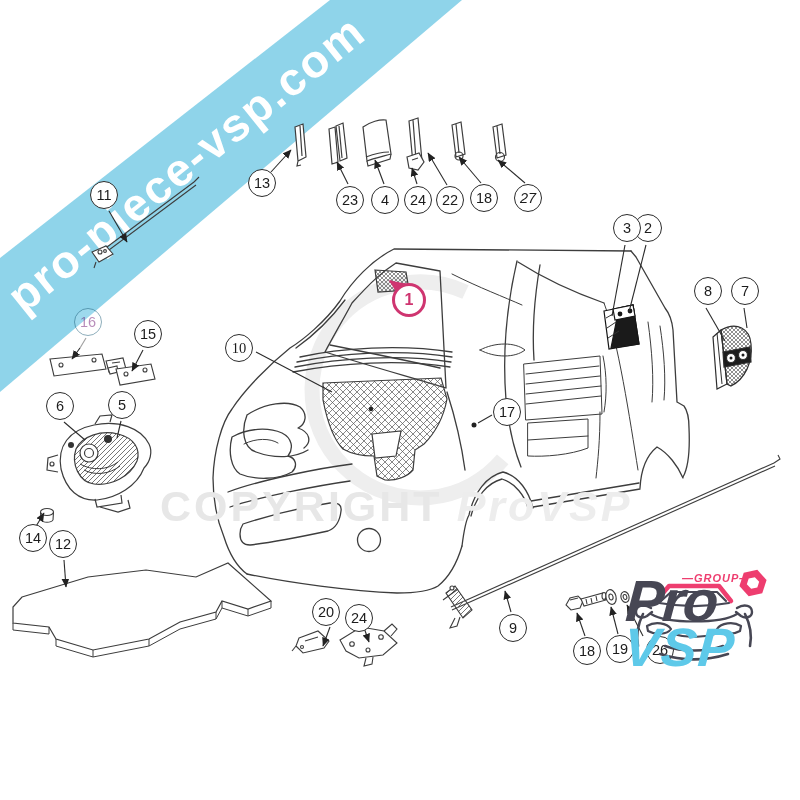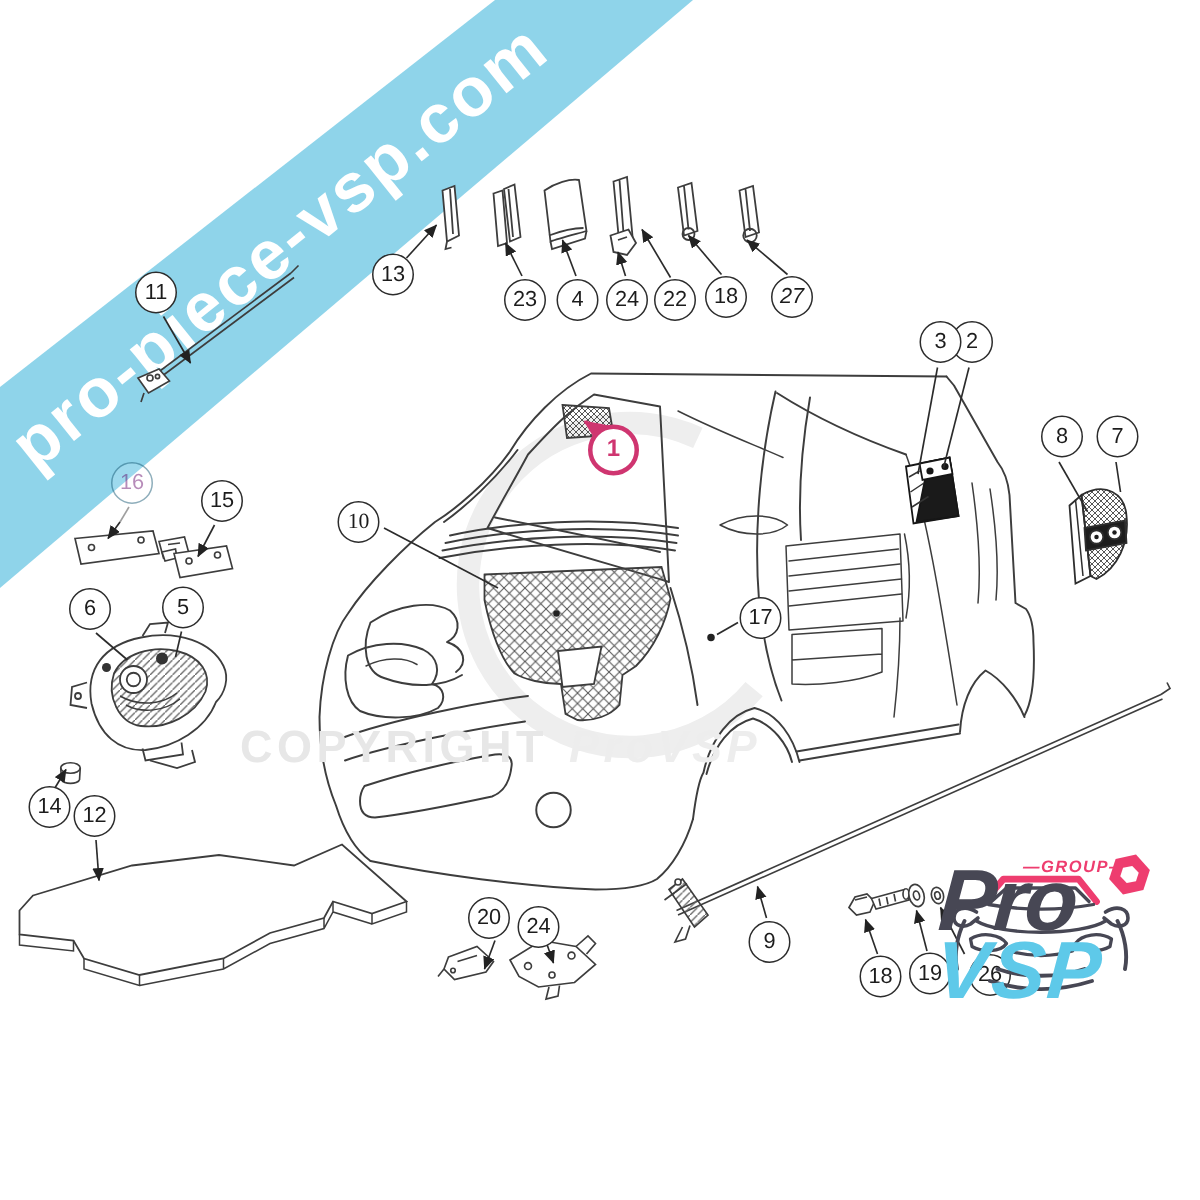--- a/index.html
+++ b/index.html
@@ -6,21 +6,21 @@
   .stage{position:relative;width:800px;height:800px;background:#ffffff;overflow:hidden;
          font-family:"Liberation Sans", sans-serif;}
   .stage svg{position:absolute;left:0;top:0;}
 
   
   .ribbon-text{font-family:"Liberation Sans", sans-serif;font-weight:bold;
                letter-spacing:2px;}
 
   
   .copyright{position:absolute;left:160px;top:482px;white-space:nowrap;
-             font-size:30px;font-weight:bold;color:#e7e7e7;letter-spacing:3px;
+             font-size:43px;font-weight:bold;color:#e7e7e7;letter-spacing:3px;
              z-index:2;}
   .copyright .brand{font-style:italic;color:#ededed;margin-left:14px;}
 
   
   .callout-layer{position:absolute;left:0;top:0;width:800px;height:800px;z-index:4;pointer-events:none;}
   .callout{position:absolute;transform:translate(-50%,-50%);width:28px;height:28px;
            border:1.6px solid #2c2c2c;border-radius:50%;background:#fff;
            display:flex;align-items:center;justify-content:center;
            font-size:14.5px;color:#1c1c1c;box-sizing:border-box;}
   .callout.accent{width:34px;height:34px;border:3.4px solid #cf3570;color:#cf3570;

